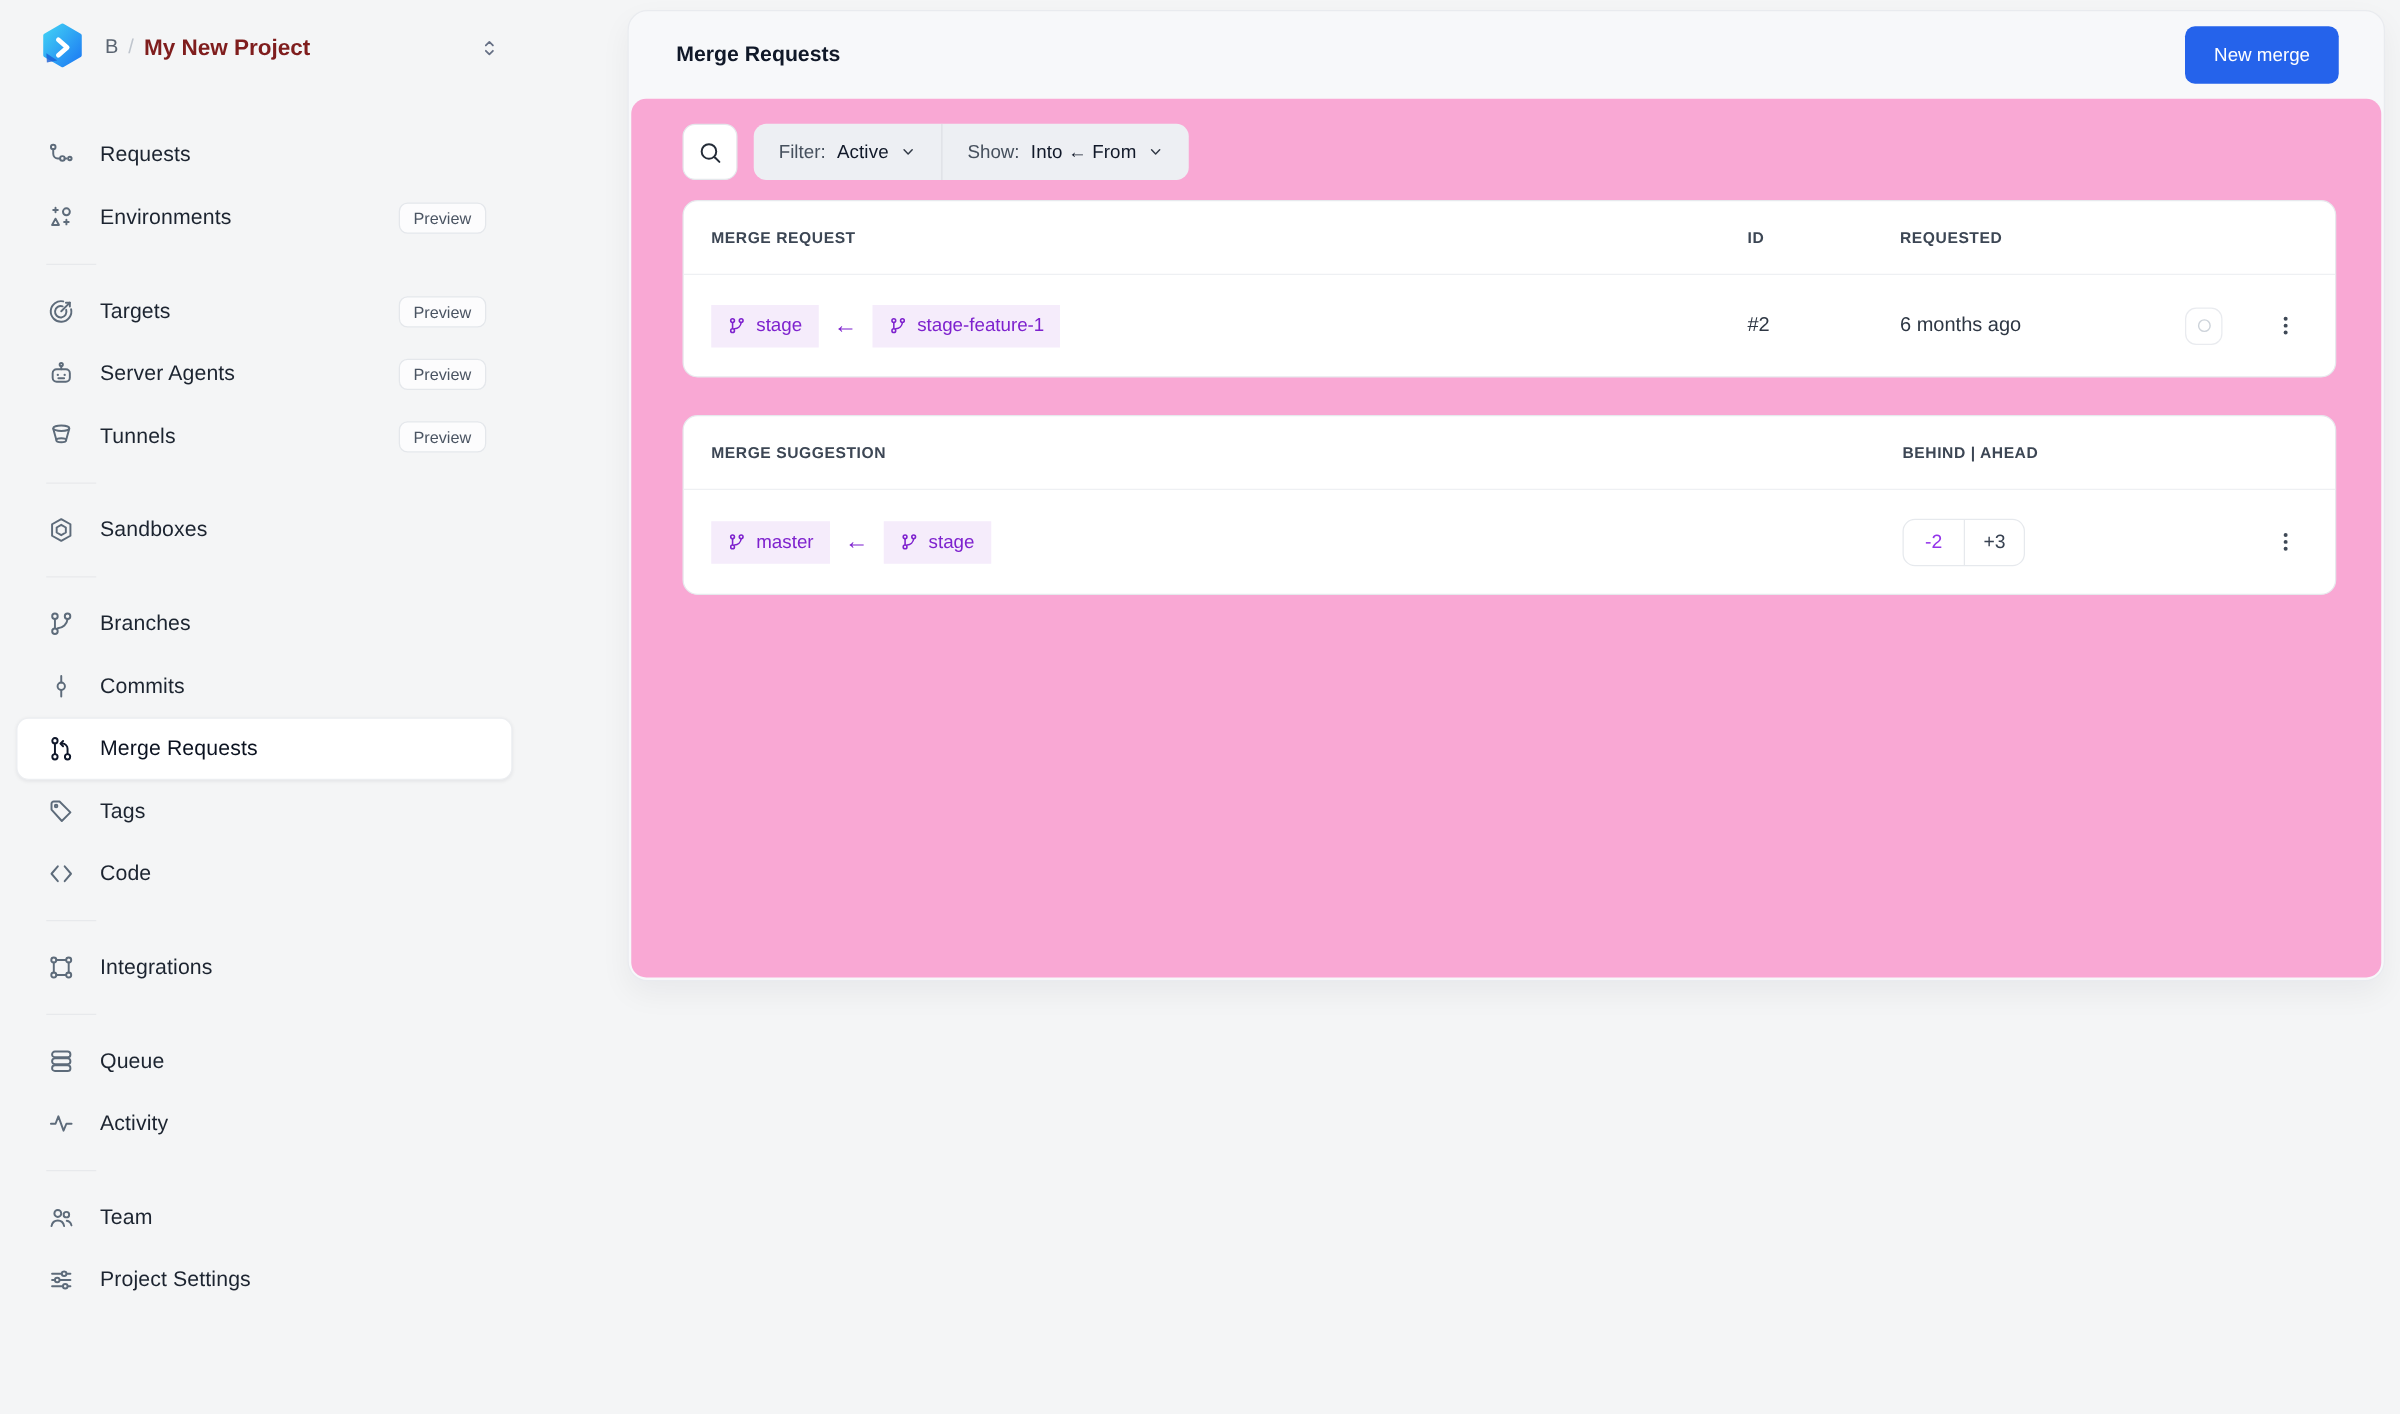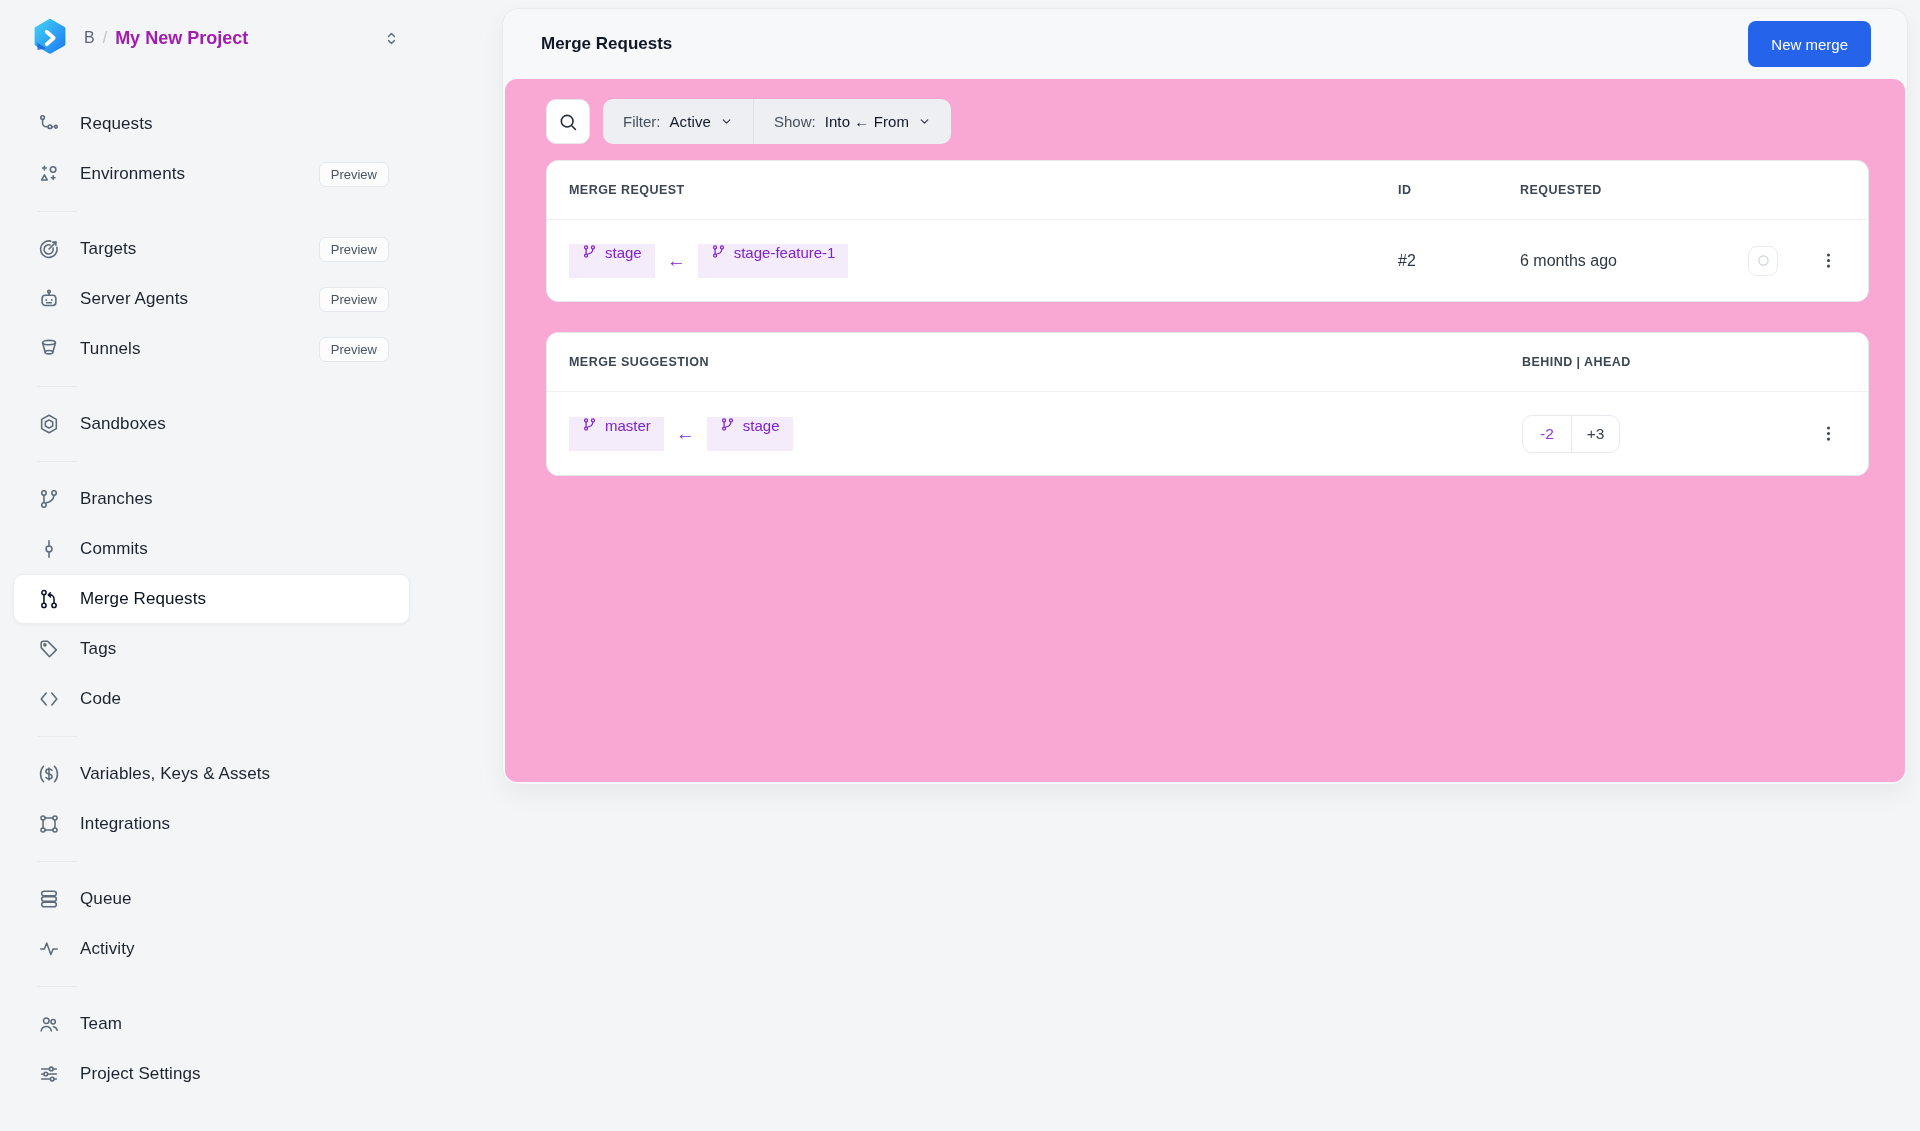--- a/index.html
+++ b/index.html
@@ -5,21 +5,21 @@
   * { box-sizing: border-box; }
   html,body{margin:0;padding:0;width:1920px;height:1131px;background:#f4f5f6;
     font-family:"Liberation Sans","DejaVu Sans",sans-serif;color:#111827;overflow:hidden;}
 
   
   .sidebar{position:absolute;left:0;top:0;width:500px;height:100%;padding-top:16px;}
   .project-switcher{display:flex;align-items:center;height:44px;margin:0 100px 0 30px;cursor:pointer;}
   .logo svg{width:40px;height:40px;display:block}
   .org{margin-left:14px;font-size:16px;color:#5b6572}
   .sep{margin:0 8px;color:#bfc5cd;font-size:16px}
-  .proj{font-size:18px;font-weight:700;color:#a21caf}
+  .proj{font-size:18px;font-weight:700;color:#7f1d1d}
   .switch-icon{margin-left:auto;color:#667085;display:flex}
   .switch-icon svg{width:17px;height:17px;stroke-width:2}
 
   #sidebar-nav{margin:39px 12px 0 13px;width:397px;}
   .side-item{display:flex;align-items:center;height:50px;padding:0 0 0 24px;border-radius:10px;cursor:pointer;color:#1c2430;border:1px solid transparent;}
   .side-item .sicon{width:22px;height:22px;color:#5d6b7a;display:flex;flex:none}
   .side-item .sicon svg{width:22px;height:22px}
   .slabel{margin-left:20px;font-size:17px;letter-spacing:.1px;white-space:nowrap}
   .side-item.active{background:#fff;border-color:#eceef1;box-shadow:0 1px 3px rgba(16,24,40,.06);}
   .side-item.active .sicon{color:#0f172a}
@@ -52,21 +52,21 @@
   .table-card{border:1px solid #e7e9ed;border-radius:12px;background:#fff;margin-top:16px}
   .t1-grid{display:grid;grid-template-columns:1fr 130px 228px 66px 32px;align-items:center;padding:0 22px}
   .t2-grid{display:grid;grid-template-columns:1fr 320px 32px;align-items:center;padding:0 22px}
   .thead{height:58px;color:#3c4654;font-size:12.5px;font-weight:700;letter-spacing:.45px}
   .trow{border-top:1px solid #eef0f3;height:82px;font-size:16px;color:#2e3744}
   .trow.tall{height:84px}
   .pad8{padding-left:8px}
   .pad28{padding-left:28px}
   .cell-main{display:flex;align-items:center}
 
-  .branch-badge{display:inline-flex;align-items:flex-start;gap:8px;background:#f5ecfb;color:#7e22ce;border-radius:0;
+  .branch-badge{display:inline-flex;align-items:center;gap:8px;background:#f5ecfb;color:#7e22ce;border-radius:0;
     padding:0 13px;height:34px;font-size:15px;font-weight:500;cursor:pointer;white-space:nowrap}
   .branch-badge svg{width:15px;height:15px;stroke-width:2}
   .badge-arrow{color:#7e22ce;font-size:19px;margin:0 12px}
 
   .avatar-btn{width:30px;height:30px;border:1px solid #e9ebef;border-radius:9px;background:#fff;display:flex;
     align-items:center;justify-content:center;color:#cdd3da;cursor:pointer}
   .avatar-btn svg{width:17px;height:17px;stroke-width:1.6}
   .kebab-btn{width:28px;height:28px;display:flex;align-items:center;justify-content:center;color:#3f4956;
     background:none;border:none;cursor:pointer}
   .kebab-btn svg{width:19px;height:19px}
@@ -231,31 +231,20 @@
               <path d="m9 5.5-5.5 6.5L9 18.5"></path>
               <path d="m15 5.5 5.5 6.5L15 18.5"></path>
             </svg>
           </span>
           <span class="slabel">Code</span>
         </div>
         <div class="side-divider"></div>
         <div class="side-item">
           <span class="sicon">
             <svg viewBox="0 0 24 24" fill="none" stroke="currentColor" stroke-width="1.7" stroke-linecap="round" stroke-linejoin="round" width="100%" height="100%">
-              <path d="M12 5.5v13"></path>
-              <path d="M15.2 8c-.7-.9-1.9-1.4-3.2-1.4-1.9 0-3.4 1-3.4 2.6s1.5 2.2 3.4 2.7 3.4 1.1 3.4 2.7-1.5 2.6-3.4 2.6c-1.3 0-2.5-.5-3.2-1.4"></path>
-              <path d="M6 3.5C4 5.6 2.8 8.6 2.8 12S4 18.4 6 20.5"></path>
-              <path d="M18 3.5c2 2.1 3.2 5.1 3.2 8.5S20 18.4 18 20.5"></path>
-            </svg>
-          </span>
-          <span class="slabel">Variables, Keys &amp; Assets</span>
-        </div>
-        <div class="side-item">
-          <span class="sicon">
-            <svg viewBox="0 0 24 24" fill="none" stroke="currentColor" stroke-width="1.7" stroke-linecap="round" stroke-linejoin="round" width="100%" height="100%">
               <circle cx="5.5" cy="5.5" r="2.2"></circle>
               <circle cx="18.5" cy="5.5" r="2.2"></circle>
               <circle cx="5.5" cy="18.5" r="2.2"></circle>
               <circle cx="18.5" cy="18.5" r="2.2"></circle>
               <path d="M7.7 5.5h8.6M5.5 7.7v8.6M18.5 7.7v8.6M7.7 18.5h8.6"></path>
             </svg>
           </span>
           <span class="slabel">Integrations</span>
         </div>
         <div class="side-divider"></div>

